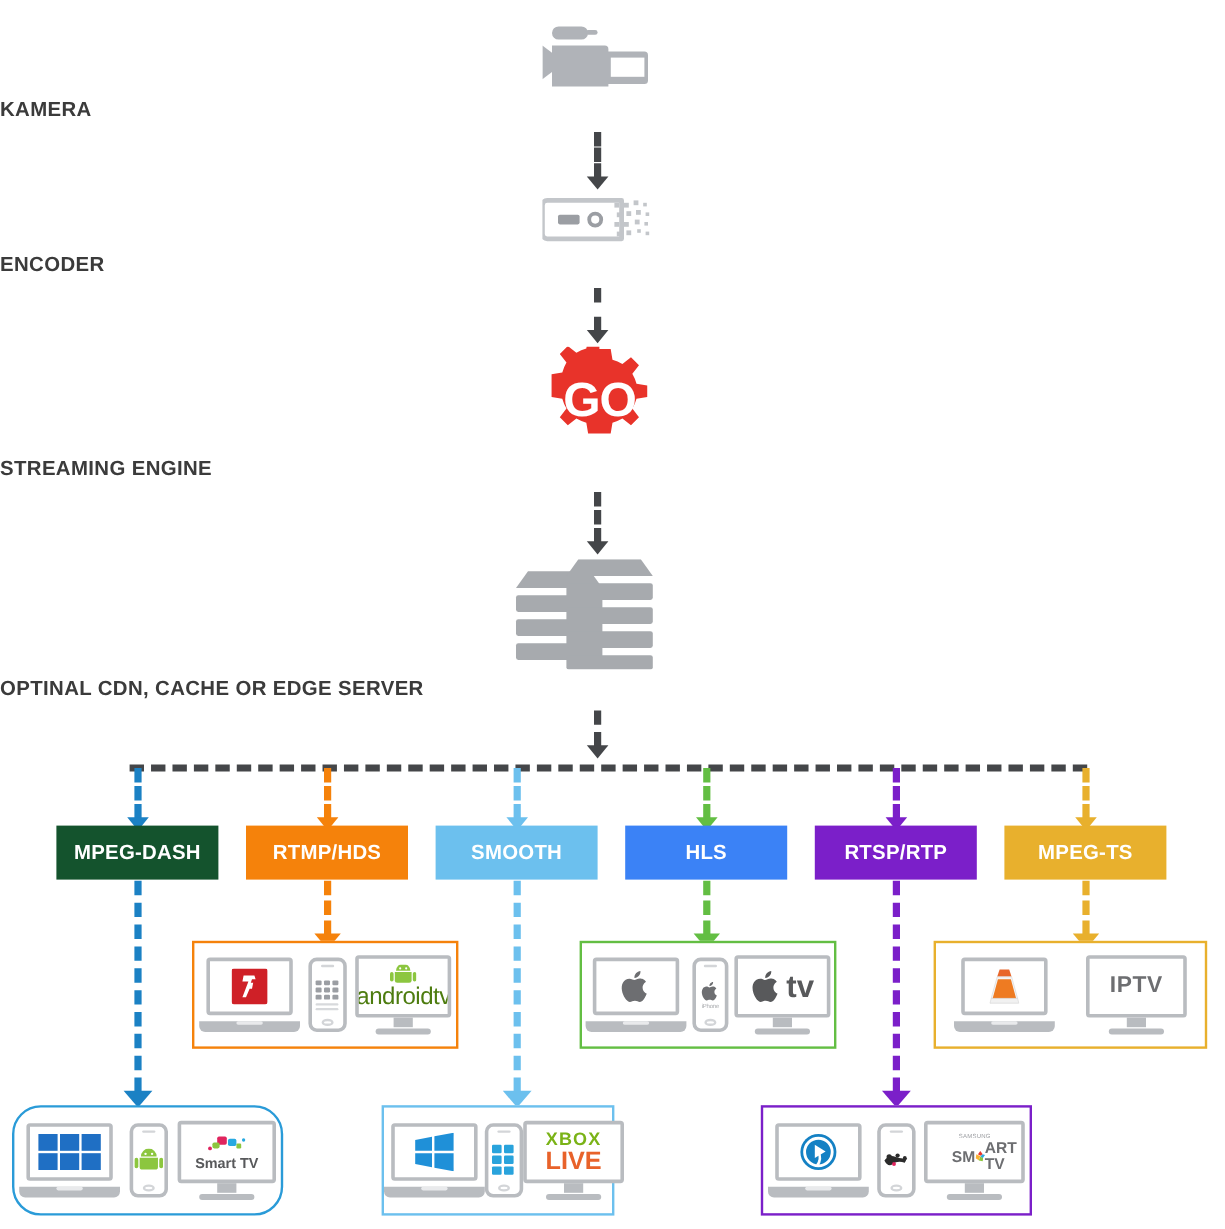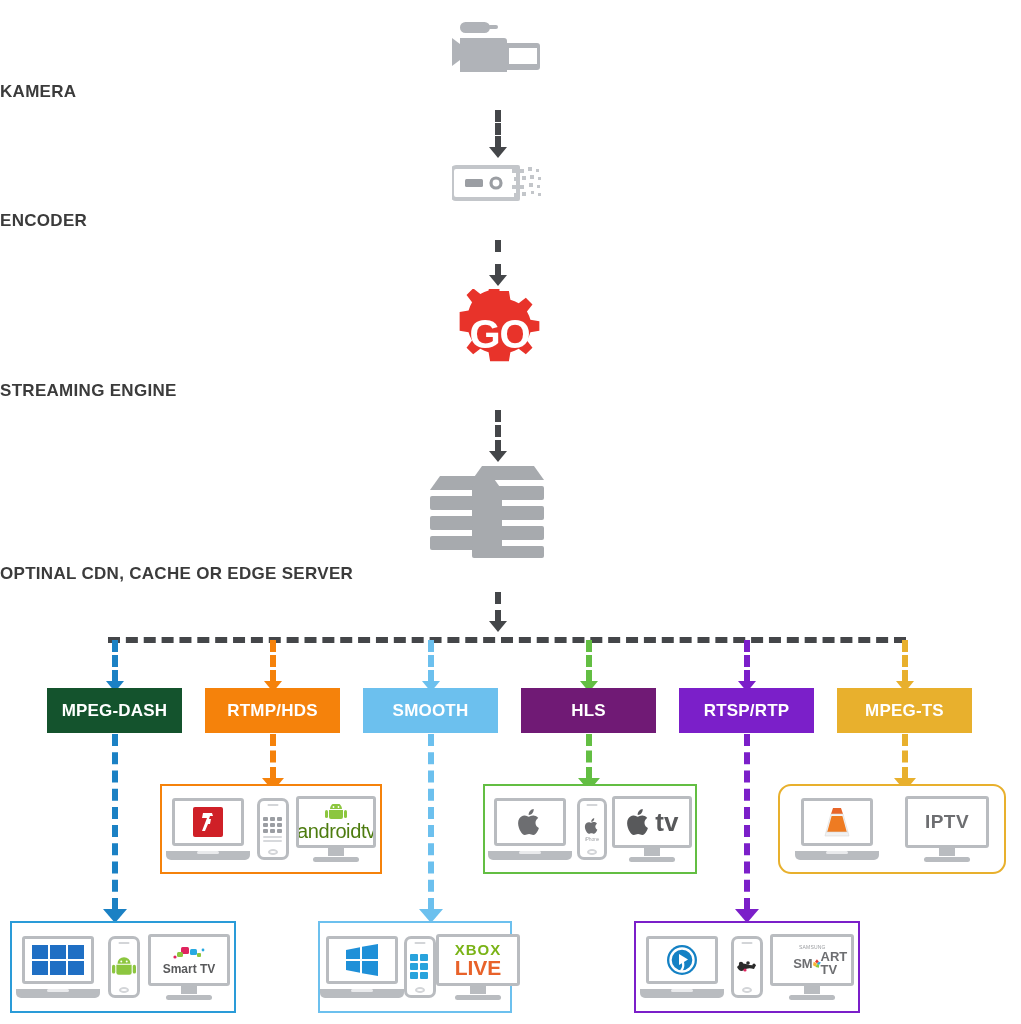--- a/index.html
+++ b/index.html
@@ -270,21 +270,21 @@
 
   <div class="proto" style="left:47px;top:688px;width:135px;background:#14532d;">
     <span>MPEG-DASH</span>
   </div>
   <div class="proto" style="left:205px;top:688px;width:135px;background:#F5820B;">
     <span>RTMP/HDS</span>
   </div>
   <div class="proto" style="left:363px;top:688px;width:135px;background:#6CC0EE;">
     <span>SMOOTH</span>
   </div>
-  <div class="proto" style="left:521px;top:688px;width:135px;background:#701a75;">
+  <div class="proto" style="left:521px;top:688px;width:135px;background:#3b82f6;">
     <span>HLS</span>
   </div>
   <div class="proto" style="left:679px;top:688px;width:135px;background:#7B1FC9;">
     <span>RTSP/RTP</span>
   </div>
   <div class="proto" style="left:837px;top:688px;width:135px;background:#E8B02D;">
     <span>MPEG-TS</span>
   </div>
 
   <div class="vdash" style="left:112px;top:734px;height:176px;border-left-color:#1B81C4;"></div>
@@ -390,21 +390,21 @@
             <path d="M15.4 6.2c.9-1.1 1.5-2.6 1.3-4.1-1.3.05-2.8.85-3.7 1.9-.8.9-1.5 2.5-1.3 3.9 1.4.1 2.9-.7 3.7-1.7z" fill="#58595b"></path>
           </svg>
           <span class="appletv-txt">tv</span>
         </div>
         <div class="neck"></div>
           <div class="foot"></div>
       </div>
     </div>
   </div>
 
-  <div class="devbox" style="left:778px;top:784px;width:228px;height:90px;border-color:#E8B02D;justify-content:center;gap:26px;border-radius:13px;">
+  <div class="devbox" style="left:778px;top:784px;width:228px;height:90px;border-color:#E8B02D;justify-content:center;gap:26px;">
     <div class="dev">
       <div class="laptop">
         <div class="screen">
           <svg width="28" height="32" viewBox="0 0 28 32">
             <path d="M10 2 h8 l2 6 h-12 z" fill="#e8662a"></path>
             <path d="M8 8 h12 l5 18 h-22 z" fill="#f5f5f5" stroke="#d9d9d9" stroke-width=".6"></path>
             <path d="M8.6 10 h10.8 l4.4 16 h-19.6 z" fill="#ee7b22"></path>
             <path d="M3 26 h22 l1 4 h-24 z" fill="#f1f1f1" stroke="#d9d9d9" stroke-width=".6"></path>
           </svg>
         </div>
@@ -415,21 +415,21 @@
       <div class="tv" style="width:84px;">
         <div class="screen" style="width:84px;">
           <span class="iptv-txt">IPTV</span>
         </div>
         <div class="neck"></div>
           <div class="foot"></div>
       </div>
     </div>
   </div>
 
-  <div class="devbox" style="left:10px;top:921px;width:226px;height:92px;border-color:#2A9BD8;">
+  <div class="devbox" style="left:10px;top:921px;width:226px;height:92px;border-color:#2A9BD8;border-radius:24px;">
     <div class="dev">
       <div class="laptop">
         <div class="screen">
           <div class="tile-grid" style="width:52px;height:30px;">
             <i></i>
               <i></i>
               <i></i>
               <i></i>
               <i></i>
               <i></i>

